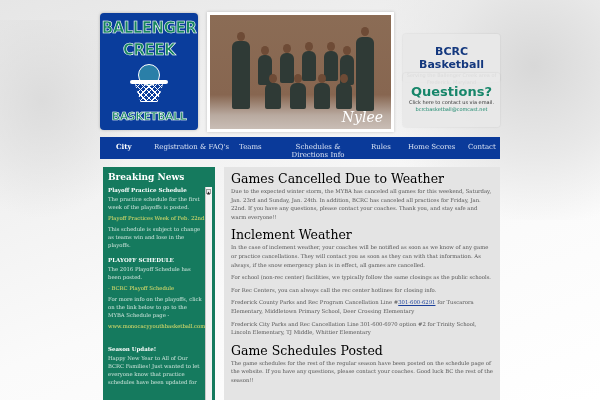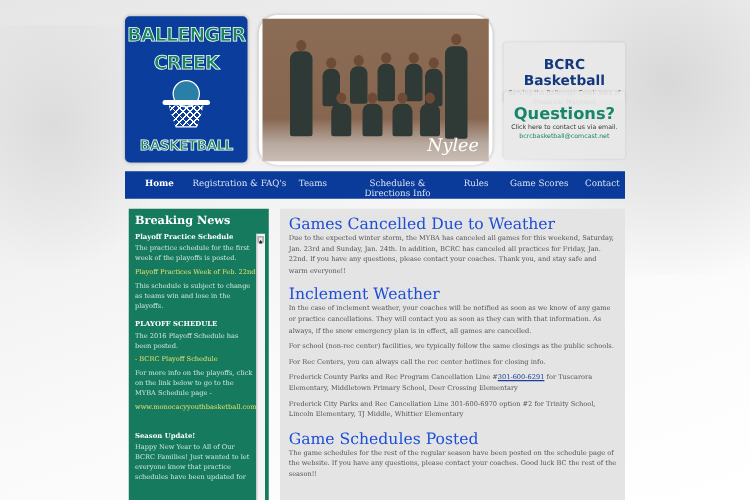--- a/index.html
+++ b/index.html
@@ -31,21 +31,21 @@
   .logo .t2 { font-size:15px; }
   .logo .t3 { font-size:11px; }
   .logo .hoop { width:50px; height:40px; position:relative; }
   .logo .ball { position:absolute; left:14px; top:0; width:22px; height:22px; border-radius:50%; background:#2a7fa8; border:1.5px solid #ffffff; box-sizing:border-box; }
   .logo .rim { position:absolute; left:6px; top:16px; width:38px; height:4px; background:#ffffff; border-radius:2px; }
   .logo .net { position:absolute; left:11px; top:20px; width:28px; height:18px; border:1.5px solid #ffffff; border-top:none; box-sizing:border-box;
     background: repeating-linear-gradient(45deg, transparent 0 3px, #ffffff 3px 4px), repeating-linear-gradient(-45deg, transparent 0 3px, #ffffff 3px 4px);
     clip-path: polygon(0 0, 100% 0, 80% 100%, 20% 100%); }
   .photo {
     position:absolute; left:207px; top:12px; width:187px; height:120px;
-    background:#ffffff; box-shadow:0 0 3px rgba(0,0,0,0.2); box-sizing:border-box; padding:3px;border-radius:15px;
+    background:#ffffff; box-shadow:0 0 3px rgba(0,0,0,0.2); box-sizing:border-box; padding:3px;
   }
   .photo-inner {
     width:100%; height:100%; position:relative; overflow:hidden;
     background: linear-gradient(180deg, #8b6c55 0%, #876650 70%, #b9aaa0 88%, #c9bdb5 100%);
   }
   .photo-inner .player { position:absolute; background:#2f3a36; border-radius:6px 6px 2px 2px; }
   .photo-inner .head { position:absolute; width:8px; height:9px; border-radius:50%; background:#6e4b36; }
   .photo-sig { position:absolute; right:8px; bottom:4px; color:#ffffff; font-family:"DejaVu Serif", serif; font-style:italic; font-size:14px; }
   .info-box {
     position:absolute; left:403px; width:97px; background:rgba(232,232,232,0.92);
@@ -77,21 +77,21 @@
   .sb-arrow { position:absolute; left:0; top:2px; width:5px; height:5px; font-size:4px; line-height:5px; text-align:center; color:#222; background:#e9e9e9; border:0.5px solid #999; box-sizing:border-box; }
   .sb-h { color:#ffffff; font-weight:bold; font-size:5.5px; line-height:8px; margin:0 0 1px 0; }
   .sb-p { color:#cfe6dd; font-size:5.3px; line-height:8px; margin:0 0 3px 0; }
   .sb-link { color:#e4e06a; font-size:5.3px; line-height:8px; margin:0 0 3px 0; white-space:nowrap; }
   .sb-gap { height:12px; }
   
   .main {
     position:absolute; left:224px; top:167px; width:276px; height:233px;
     background:#e4e4e4; box-sizing:border-box; padding:3px 7px 0 7px; overflow:hidden;
   }
-  .main h2 { margin:0; color:#1d4ed8; font-weight:normal; font-size:12.5px; line-height:17px; font-family:"DejaVu Serif", serif; }
+  .main h2 { margin:0; color:#000000; font-weight:normal; font-size:12.5px; line-height:17px; font-family:"DejaVu Serif", serif; }
   .main p { margin:0 0 4px 0; color:#555; font-size:5.3px; line-height:8.6px; }
   .main .sec { margin-bottom:5px; }
   .main a.phone { color:#1a3f9a; text-decoration:underline; }
 </style>
 </head>
 <body>
 
 <div class="bg-swirl"></div>
 <div class="bg-swirl2"></div>
 
@@ -139,26 +139,26 @@
   <div class="info-sub">Serving the Ballenger Creek area of Frederick, Maryland</div>
 </div>
 
 <div class="info-box bottom">
   <div class="q-title">Questions?</div>
   <div class="q-sub">Click here to contact us via email.</div>
   <div class="q-mail">bcrcbasketball@comcast.net</div>
 </div>
 
 <div class="nav">
-  <div class="nav-item active" style="left:16px;">Home</div>
+  <div class="nav-item active" style="left:16px;">City</div>
   <div class="nav-item" style="left:54px;">Registration &amp; FAQ's</div>
   <div class="nav-item" style="left:139px;">Teams</div>
   <div class="nav-item" style="left:180px;width:76px;">Schedules &amp; Directions Info</div>
   <div class="nav-item" style="left:271px;">Rules</div>
-  <div class="nav-item" style="left:308px;">Game Scores</div>
+  <div class="nav-item" style="left:308px;">Home Scores</div>
   <div class="nav-item" style="left:368px;">Contact</div>
 </div>
 
 <div class="sidebar">
   <div class="sb-title">Breaking News</div>
   <div class="sb-scroll">
     <div class="sb-h">Playoff Practice Schedule</div>
     <div class="sb-p">The practice schedule for the first week of the playoffs is posted.</div>
     <div class="sb-link" style="white-space:normal;">Playoff Practices Week of Feb. 22nd</div>
     <div class="sb-p">This schedule is subject to change as teams win and lose in the playoffs.</div>

